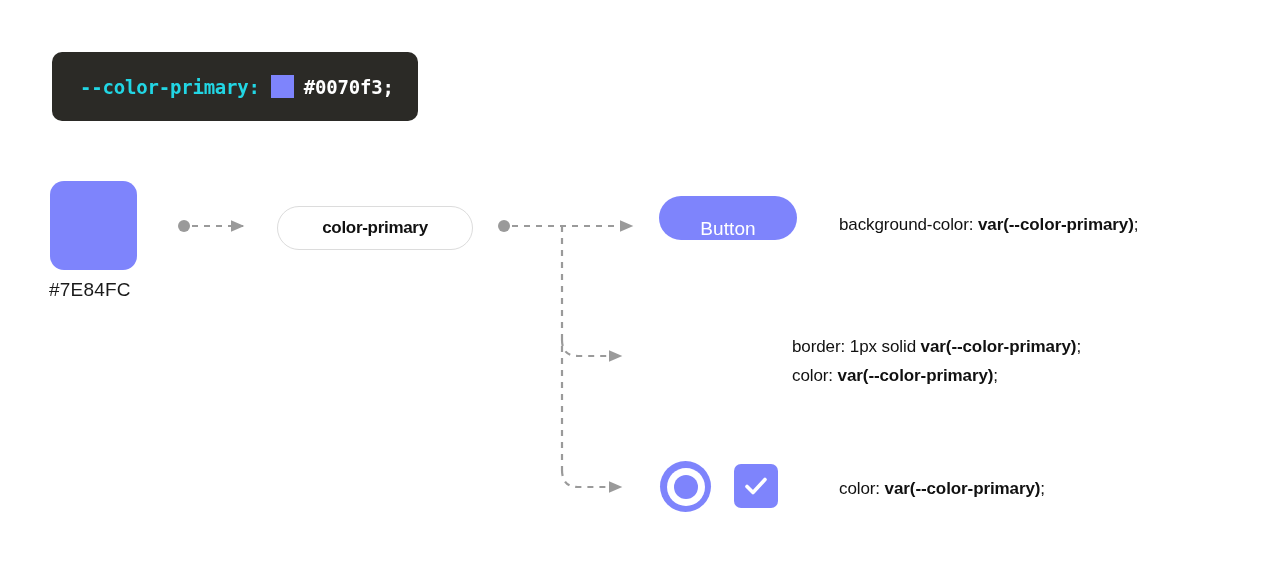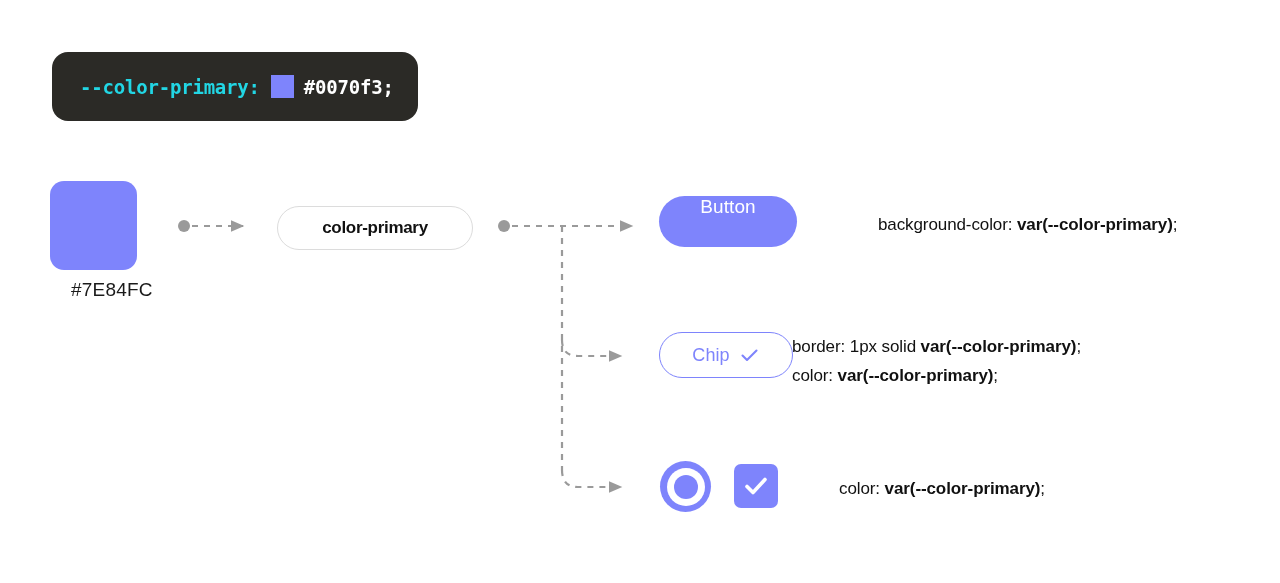--- a/index.html
+++ b/index.html
@@ -23,21 +23,21 @@
   }
 
   
   .code-block {
     position: absolute;
     left: 52px;
     top: 52px;
     width: 366px;
     height: 69px;
     background: #2b2a26;
-    border-radius: 16px;
+    border-radius: 10px;
     display: flex;
     align-items: center;
     box-sizing: border-box;
     padding: 0 28px;
   }
   .code-var {
     font-family: "DejaVu Sans Mono", monospace;
     font-size: 19px;
     font-weight: 700;
     color: #22d6e4;
@@ -72,21 +72,20 @@
   }
   .swatch-caption {
     position: absolute;
     left: 49px;
     top: 279px;
     font-size: 19px;
     font-weight: 400;
     color: #1a1a1a;
     letter-spacing: 0.2px;
     white-space: nowrap;
-    margin-left: 22px;
   }
 
   
   .token-pill {
     position: absolute;
     left: 277px;
     top: 206px;
     width: 196px;
     height: 44px;
     background: #ffffff;
@@ -104,25 +103,25 @@
     letter-spacing: -0.3px;
     white-space: nowrap;
   }
 
   
   .demo-button {
     position: absolute;
     left: 659px;
     top: 196px;
     width: 138px;
-    height: 51px;
+    height: 44px;
     background: #7e84fc;
     border-radius: 999px;
     display: flex;
-    align-items: flex-start;
+    align-items: flex-end;
     justify-content: center;
     border: none;
     padding: 0;
   }
   .demo-button-label {
     font-size: 19px;
     font-weight: 400;
     color: #ffffff;
     letter-spacing: 0.1px;
     white-space: nowrap;
@@ -200,21 +199,21 @@
   
   .anno {
     position: absolute;
     font-size: 17px;
     line-height: 29px;
     color: #111111;
     letter-spacing: -0.1px;
     white-space: nowrap;
   }
   .anno b { font-weight: 700; }
-  .anno-button { left: 878px; top: 210px; }
+  .anno-button { left: 839px; top: 210px; }
   .anno-chip   { left: 792px; top: 332px; }
   .anno-toggle { left: 839px; top: 474px; }
 </style>
 </head>
 <body>
 
 <div id="canvas">
 
   <svg width="1280" height="583" style="position:absolute;left:0;top:0;overflow:visible">
     <defs>
@@ -246,26 +245,20 @@
   <div class="swatch-caption">#7E84FC</div>
 
   <div class="token-pill">
     <span class="token-pill-label">color-primary</span>
   </div>
 
   <div class="demo-button">
     <span class="demo-button-label">Button</span>
   </div>
 
-  <div class="demo-chip">
-    <span class="demo-chip-label">Chip</span>
-    <svg class="demo-chip-check" width="21" height="21" viewBox="0 0 21 21">
-      <path d="M3.5,10.5 L8,15 L17.5,5.5" fill="none" stroke="#7e84fc" stroke-width="2.1" stroke-linecap="round" stroke-linejoin="round"></path>
-    </svg>
-  </div>
 
   <div class="demo-radio">
     <div class="demo-radio-gap">
       <div class="demo-radio-dot"></div>
     </div>
   </div>
 
   <div class="demo-checkbox">
     <svg width="30" height="30" viewBox="0 0 30 30">
       <path d="M6,15.5 L12,21.5 L24,8.5" fill="none" stroke="#ffffff" stroke-width="3.6" stroke-linecap="round" stroke-linejoin="round"></path>

